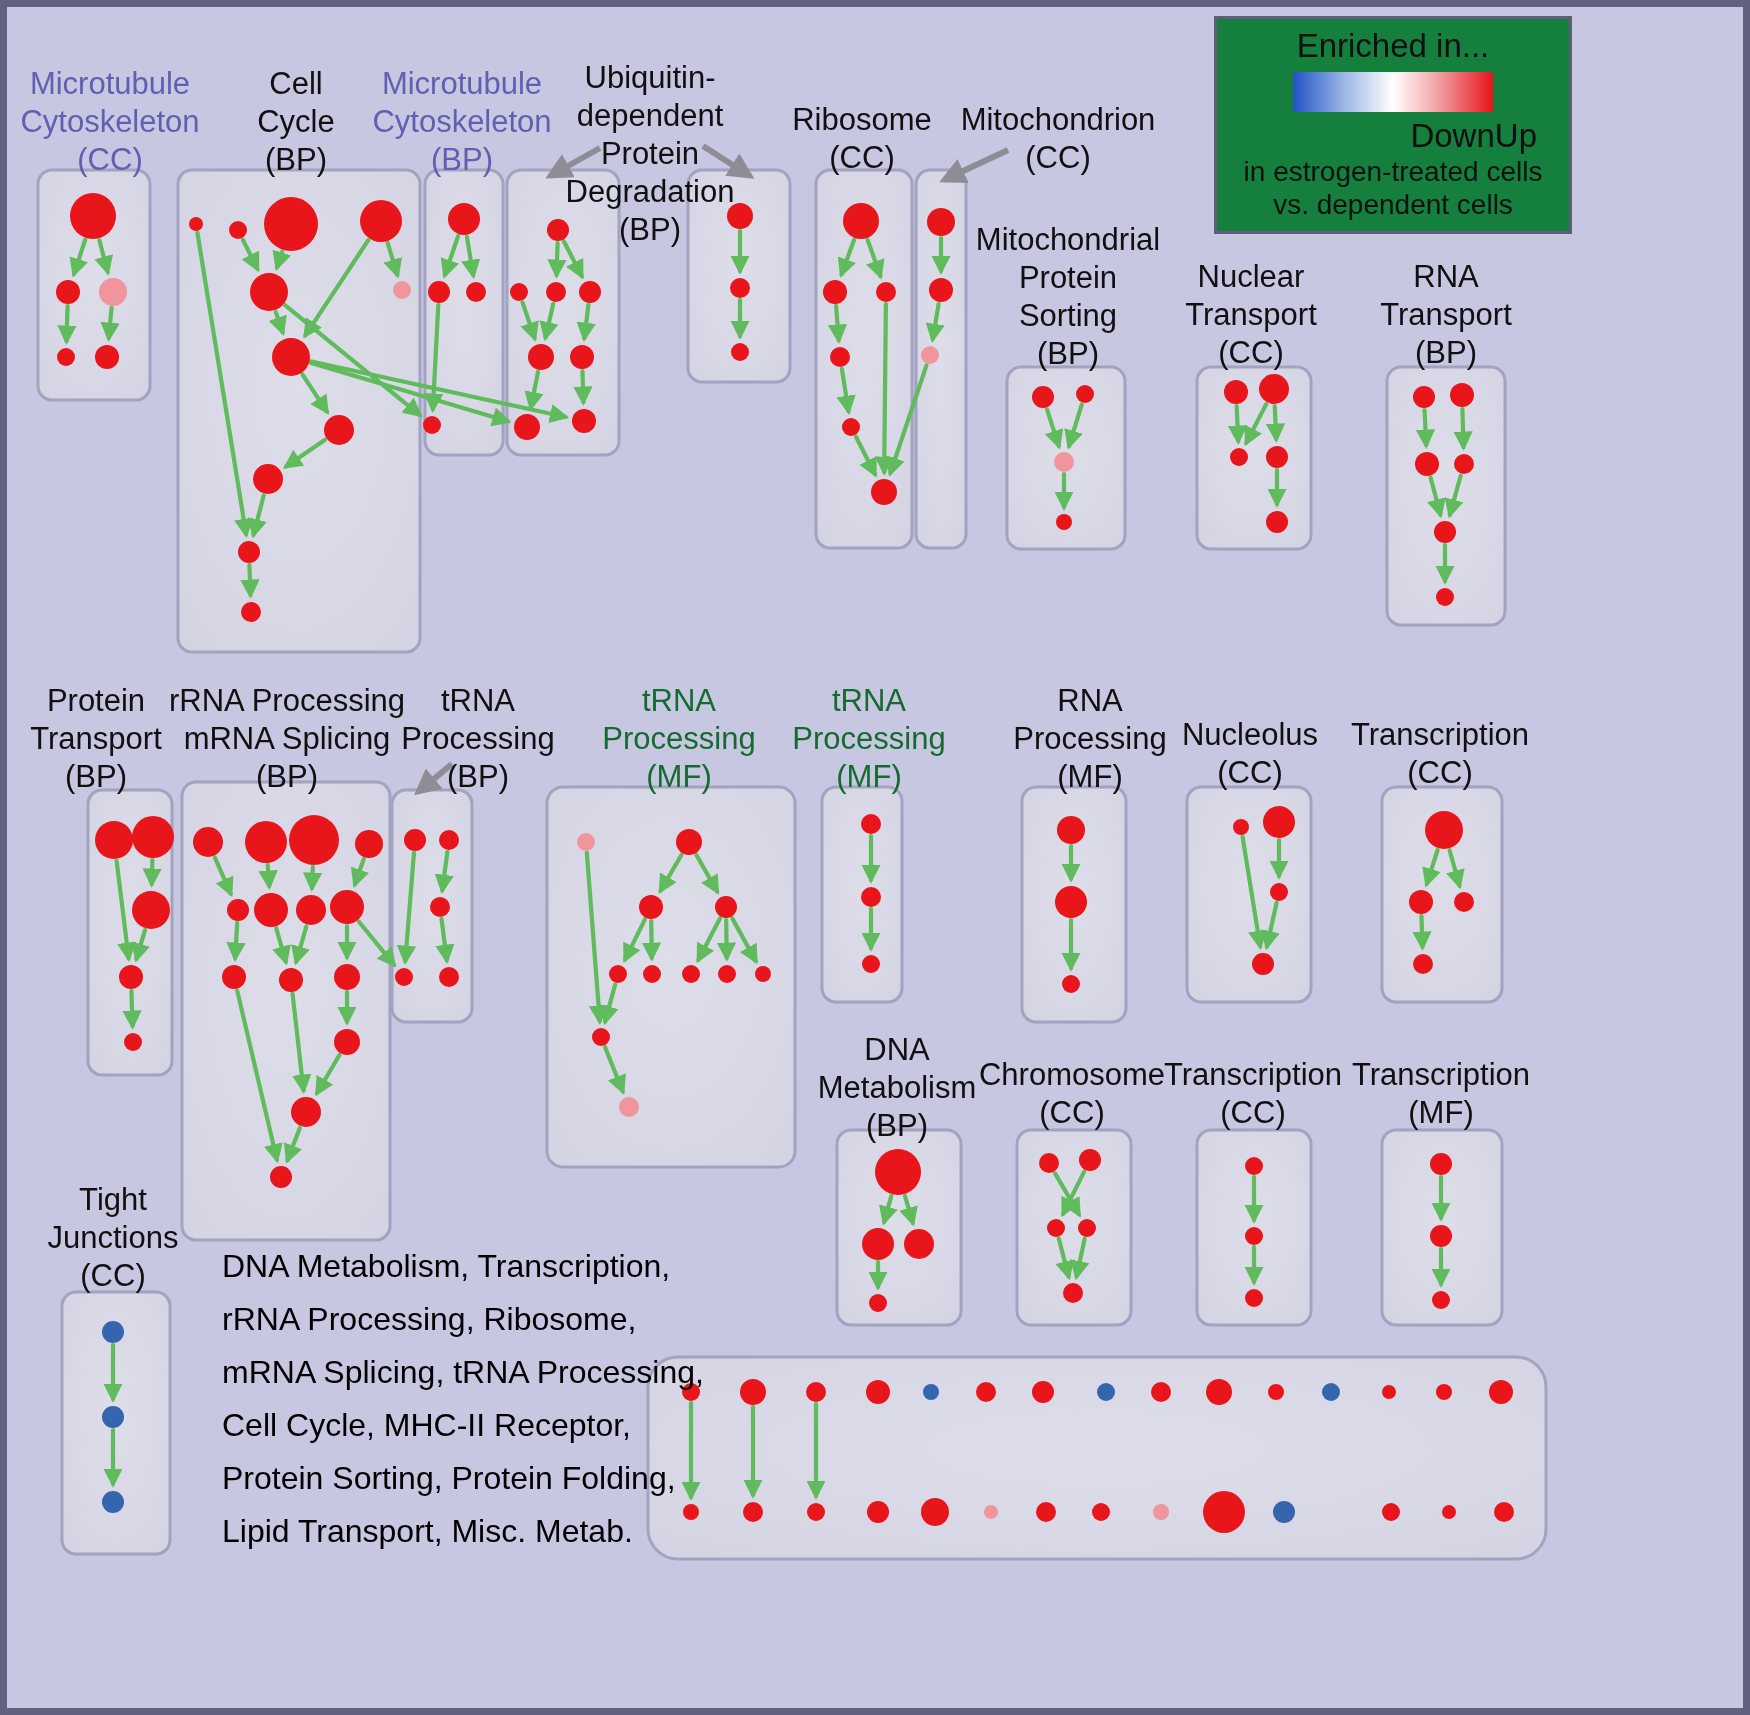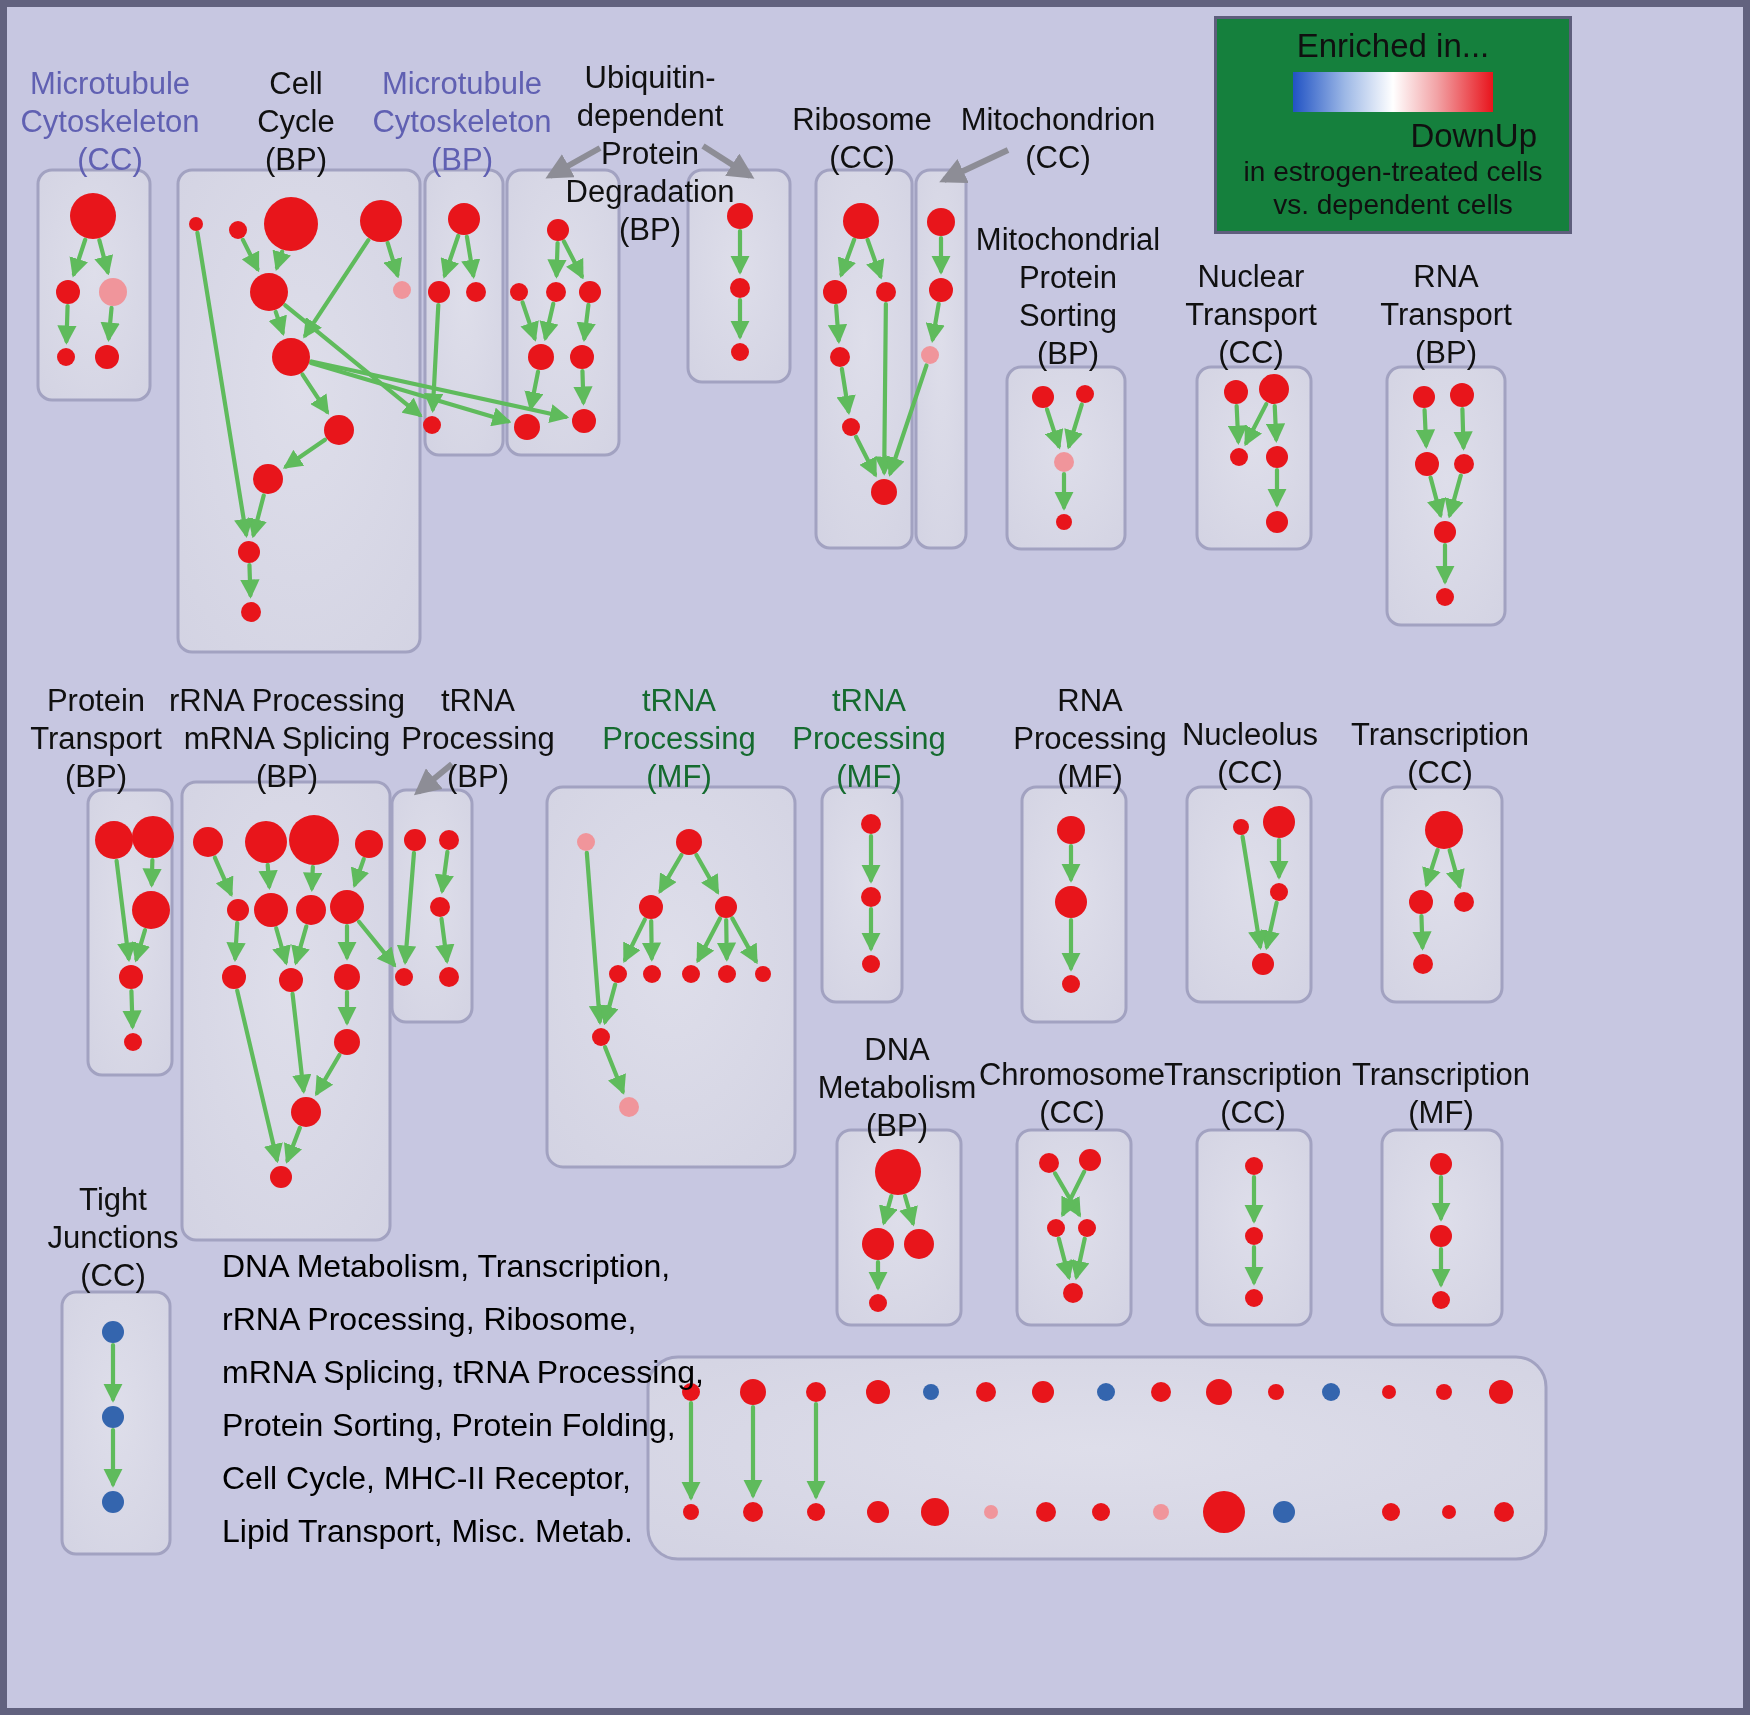--- a/index.html
+++ b/index.html
@@ -356,19 +356,19 @@
       <span>Up</span>
     </div>
     <div class="legend-sub">in estrogen-treated cells</div>
     <div class="legend-sub">vs. dependent cells</div>
   </div>
 
   <div class="misc-text">
     <div>DNA Metabolism, Transcription,</div>
     <div>rRNA Processing, Ribosome,</div>
     <div>mRNA Splicing, tRNA Processing,</div>
+    <div>Cell Cycle, MHC-II Receptor,</div>
     <div>Protein Sorting, Protein Folding,</div>
-    <div>Cell Cycle, MHC-II Receptor,</div>
     <div>Lipid Transport, Misc. Metab.</div>
   </div>
 
   <div class="frame"></div>
 </div>
 
 </body></html>

